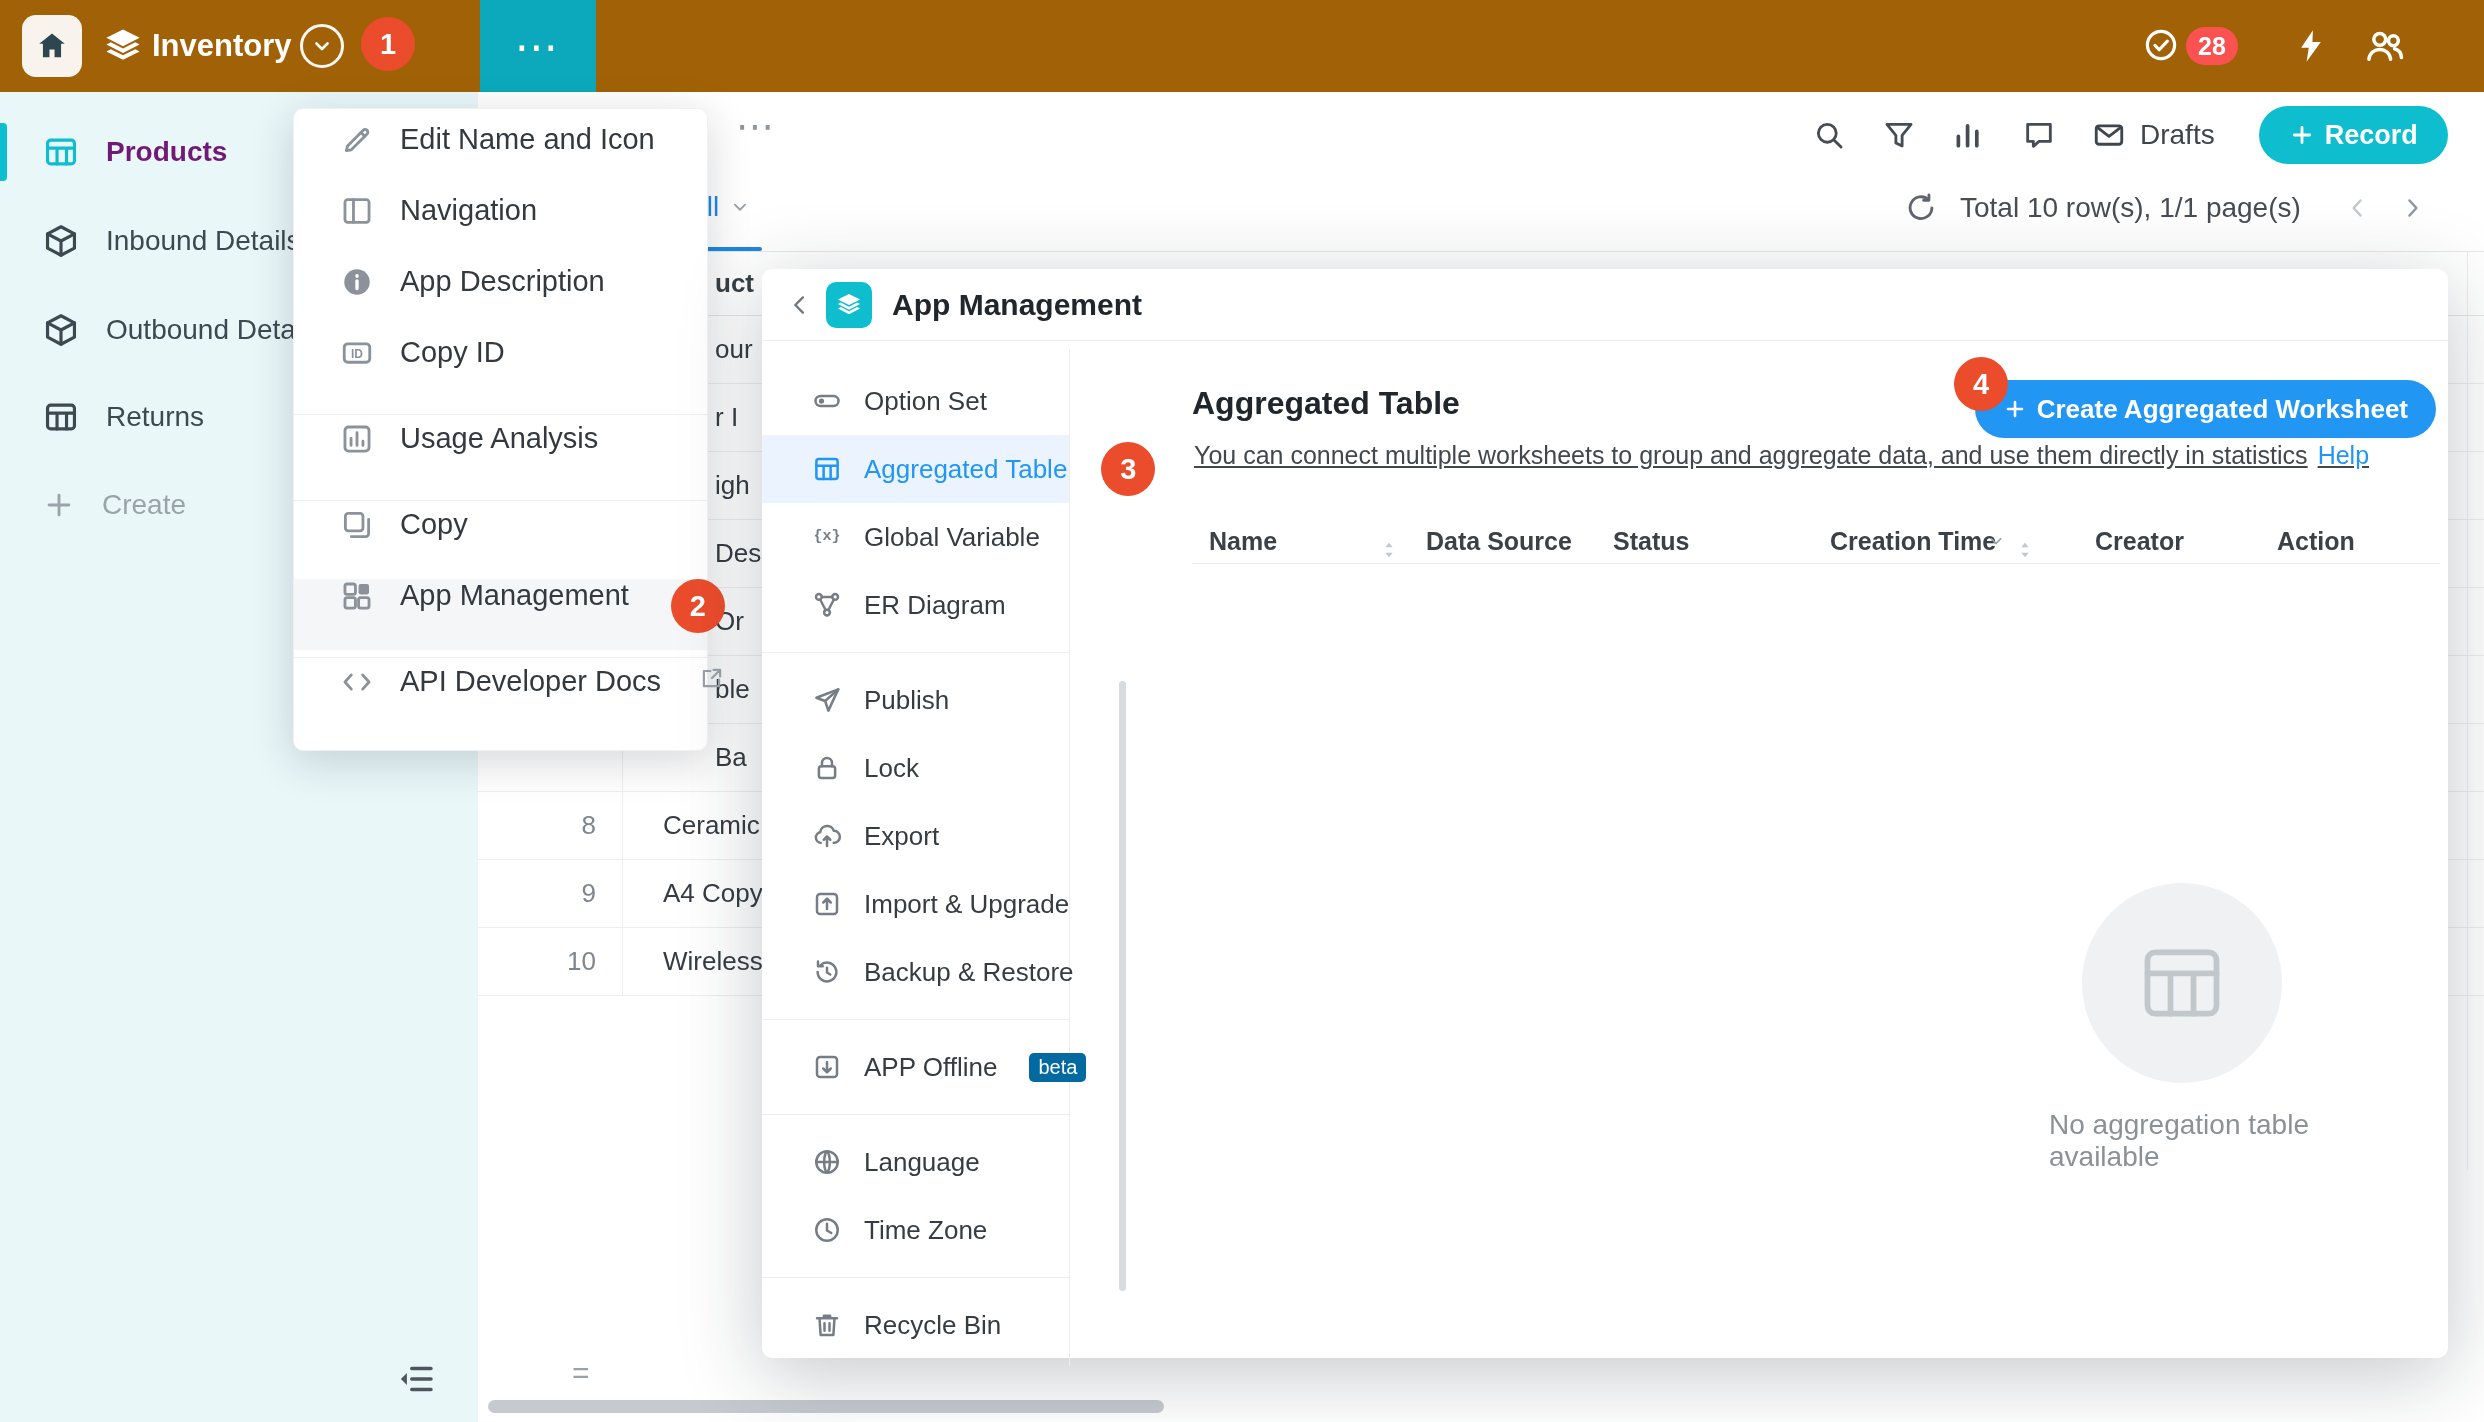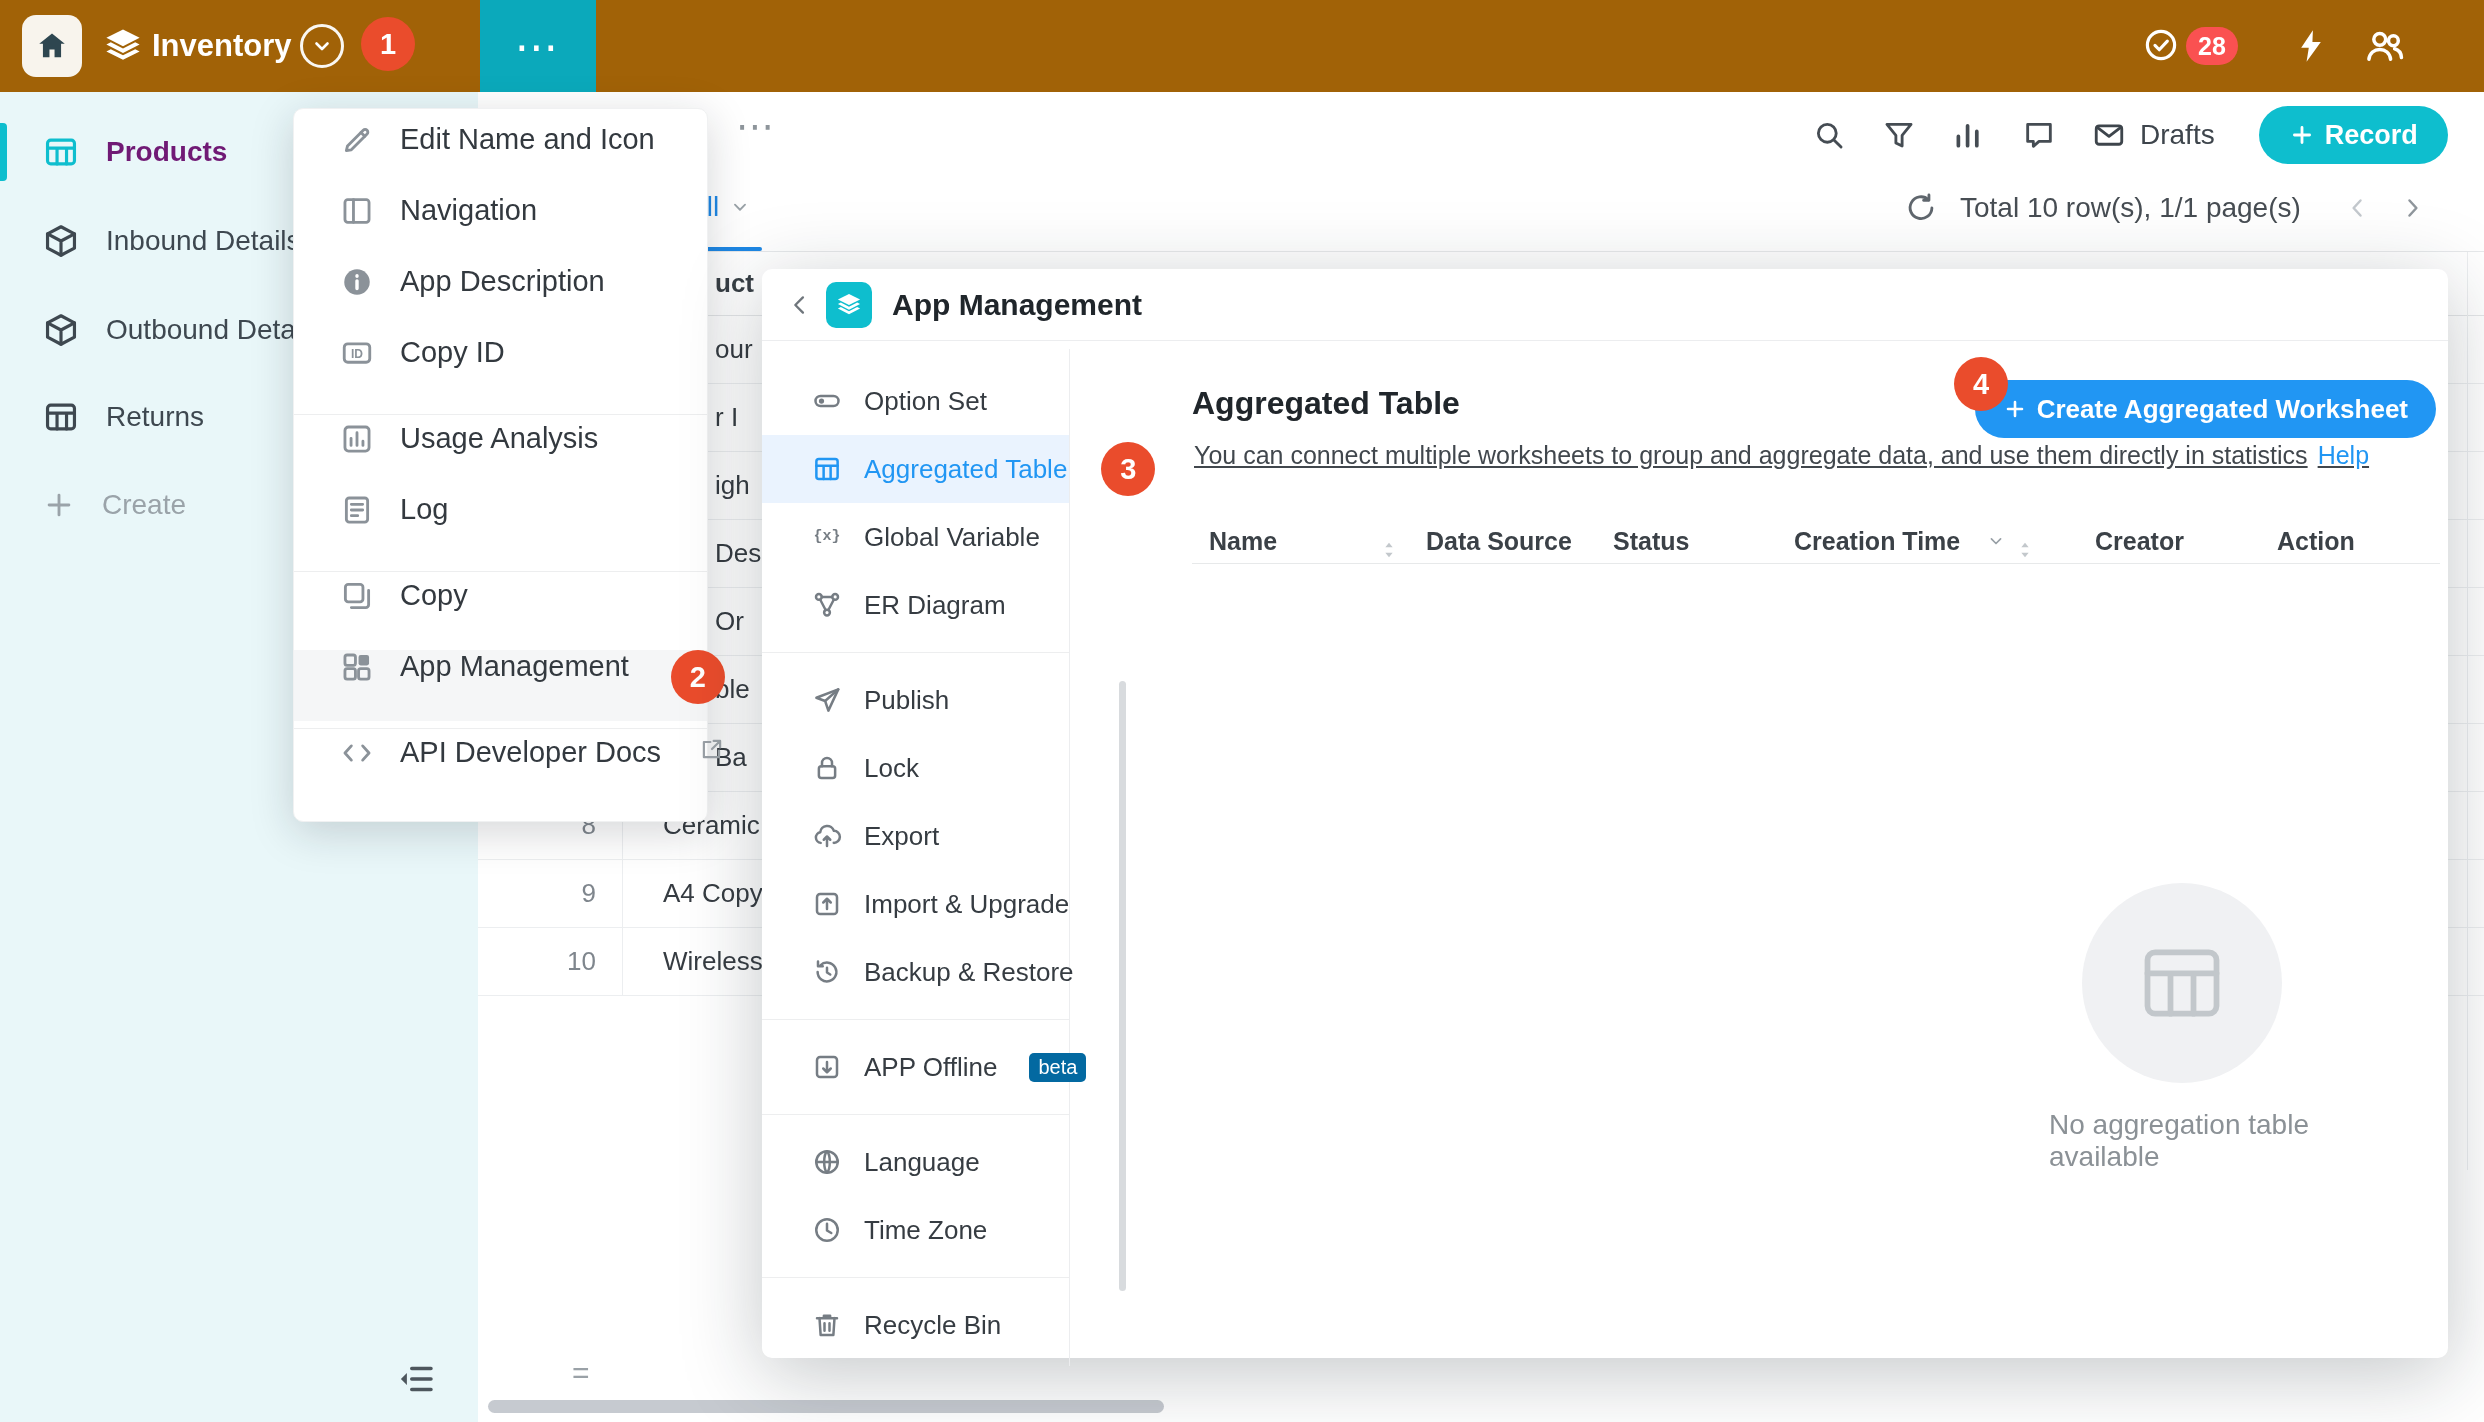--- a/index.html
+++ b/index.html
@@ -104,21 +104,21 @@
   .nav-thumb{position:absolute;left:357px;top:412px;width:7px;height:610px;border-radius:4px;background:#D8DBDE;}
 
   .mcontent{position:absolute;left:368px;top:72px;width:1318px;height:1017px;}
   .ctitle{position:absolute;left:62px;top:44px;font-size:32px;font-weight:700;color:#20262B;}
   .cdesc{position:absolute;left:64px;top:100px;font-size:25px;color:#41474D;white-space:nowrap;text-decoration:underline;}
   .help-link{color:#2196F3;margin-left:10px;text-decoration:none;}
   .create-btn{position:absolute;right:12px;top:39px;height:58px;border-radius:29px;background:#2196F3;color:#fff;
               display:flex;align-items:center;gap:10px;padding:0 28px;font-size:26px;font-weight:700;border:none;white-space:nowrap;}
   .cols{position:absolute;left:0;top:178px;width:100%;height:44px;font-size:25px;font-weight:700;color:#3B4147;}
   .cols span{position:absolute;line-height:44px;}
-  .c-name{left:79px}.c-src{left:296px}.c-status{left:483px}.c-time{left:664px}.c-creator{left:965px}.c-action{left:1147px}
+  .c-name{left:79px}.c-src{left:296px}.c-status{left:483px}.c-time{left:700px}.c-creator{left:965px}.c-action{left:1147px}
   .sort1{left:248px;top:11px}.tchev2{left:856px;top:12px}.sort2{left:884px;top:11px}
   .cols-line{position:absolute;left:62px;top:222px;width:1248px;height:1px;background:#E7E9EA;}
   .empty-circle{position:absolute;left:952px;top:542px;width:200px;height:200px;border-radius:50%;background:#F0F1F3;
                 display:flex;align-items:center;justify-content:center;color:#C2C7CB;}
   .empty-text{position:absolute;left:1052px;top:768px;transform:translateX(-50%);font-size:28px;color:#8B9196;}
 
   
   .anno{position:absolute;width:54px;height:54px;border-radius:50%;background:#EA4C2C;color:#fff;font-size:29px;
         font-weight:700;display:flex;align-items:center;justify-content:center;z-index:80;}
   .anno.st{position:static;flex:0 0 auto;margin-left:16px;}
@@ -387,29 +387,20 @@
     <div class="mdiv"></div>
     <div class="mi">
       <span class="mic">
         <svg class="ic" viewBox="0 0 24 24" width="34" height="34">
             <rect x="3.5" y="3.5" width="17" height="17" rx="2.5"></rect>
             <path d="M7.8 16.5 V11.5 M12 16.5 V7.5 M16.2 16.5 V13.5"></path>
           </svg>
       </span>
       <span>Usage Analysis</span>
     </div>
-    <div class="mi">
-      <span class="mic">
-        <svg class="ic" viewBox="0 0 24 24" width="34" height="34">
-            <rect x="4.5" y="3.5" width="15" height="17" rx="2"></rect>
-            <path d="M8 8 H16 M8 12 H16 M8 16 H12.5"></path>
-          </svg>
-      </span>
-      <span>Log</span>
-    </div>
     <div class="mdiv"></div>
     <div class="mi">
       <span class="mic">
         <svg class="ic" viewBox="0 0 24 24" width="34" height="34">
             <rect x="3.8" y="3.8" width="12.4" height="12.4" rx="2"></rect>
             <path d="M8 20.2 H18.2 A2 2 0 0 0 20.2 18.2 V8"></path>
           </svg>
       </span>
       <span>Copy</span>
     </div>

